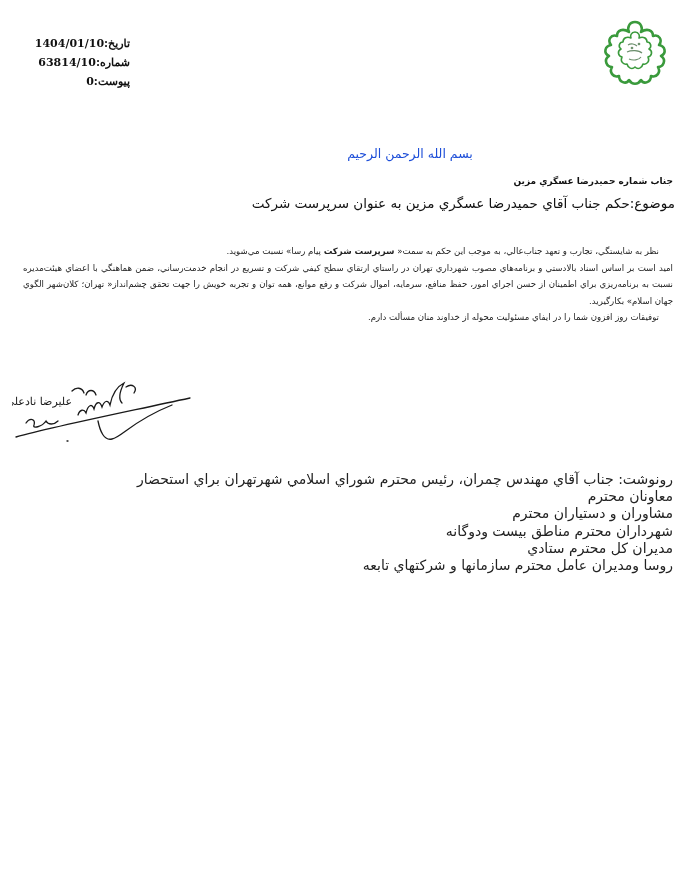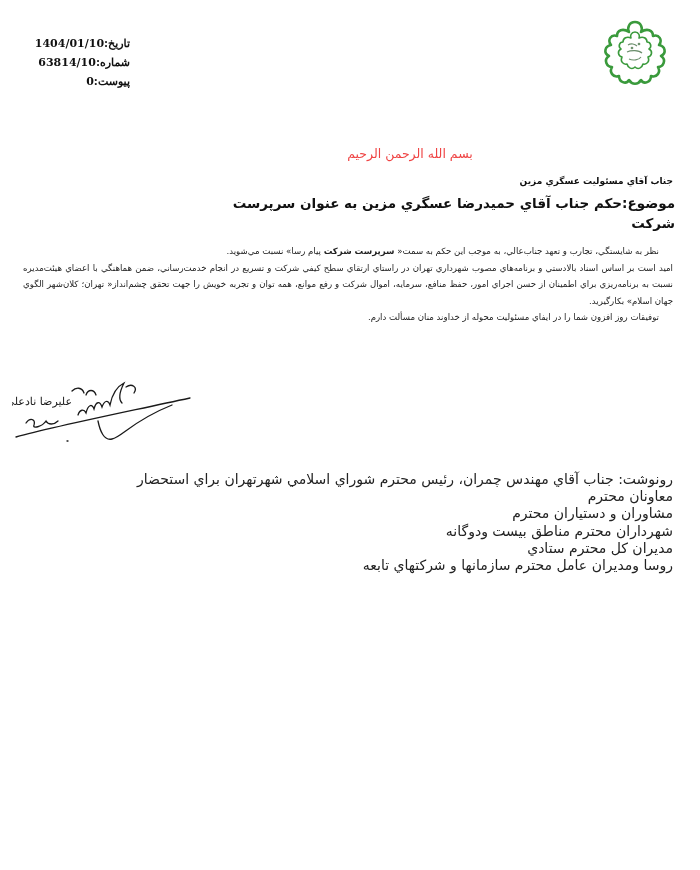--- a/index.html
+++ b/index.html
@@ -47,40 +47,40 @@
     .meta .val { font-weight: bold; direction: ltr; unicode-bidi: embed; }
 
     .bismillah {
       position: absolute;
       left: 300px;
       top: 146px;
       width: 220px;
       text-align: center;
       font-size: 12.5px;
       direction: rtl;
-      color: #ef4444;
+      color: #1d4ed8;
     }
     .addressee {
       position: absolute;
       right: 27px;
       top: 176px;
       direction: rtl;
       text-align: right;
       font-size: 9px;
       font-weight: bold;
     }
     .subject {
       position: absolute;
       right: 25px;
       top: 193px;
       width: 460px;
       direction: rtl;
       text-align: right;
       font-size: 13.5px;
-      font-weight: bold;
+      font-weight: normal;
       line-height: 20px;
     }
     .body-text {
       position: absolute;
       right: 27px;
       top: 243px;
       width: 650px;
       direction: rtl;
       text-align: justify;
       text-align-last: right;
@@ -140,21 +140,21 @@
     <div class="row">
       <span class="lbl">شماره:</span><span class="val">63814/10</span>
     </div>
     <div class="row">
       <span class="lbl">پیوست:</span><span class="val">0</span>
     </div>
   </div>
 
   <div class="bismillah">بسم الله الرحمن الرحيم</div>
 
-  <div class="addressee">جناب آقاي مسئوليت عسگري مزين</div>
+  <div class="addressee">جناب شماره حميدرضا عسگري مزين</div>
 
   <div class="subject">
     <div>موضوع:حكم جناب آقاي حميدرضا عسگري مزين به عنوان سرپرست شركت</div>
   </div>
 
   <div class="body-text">
     <p class="indent"><span>نظر به  شايستگي، تجارب و تعهد جناب‌عالي، به موجب اين حكم به سمت« </span><b>سرپرست شركت</b><span> پيام رسا» نسبت مي‌شويد.</span></p>
     <p>اميد است بر اساس اسناد بالادستي و برنامه‌هاي مصوب شهرداري تهران در راستاي ارتقاي سطح كيفي شركت و تسريع در انجام خدمت‌رساني، ضمن هماهنگي با اعضاي هيئت‌مديره نسبت به برنامه‌ريزي براي اطمينان از حسن اجراي امور، حفظ منافع، سرمايه، اموال شركت و رفع موانع، همه توان و تجربه خويش را جهت تحقق چشم‌انداز« تهران؛ كلان‌شهر الگوي جهان اسلام» بكارگيريد.</p>
     <p class="indent">توفيقات روز افزون شما را در ايفاي مسئوليت محوله از خداوند منان مسألت دارم.</p>
   </div>

